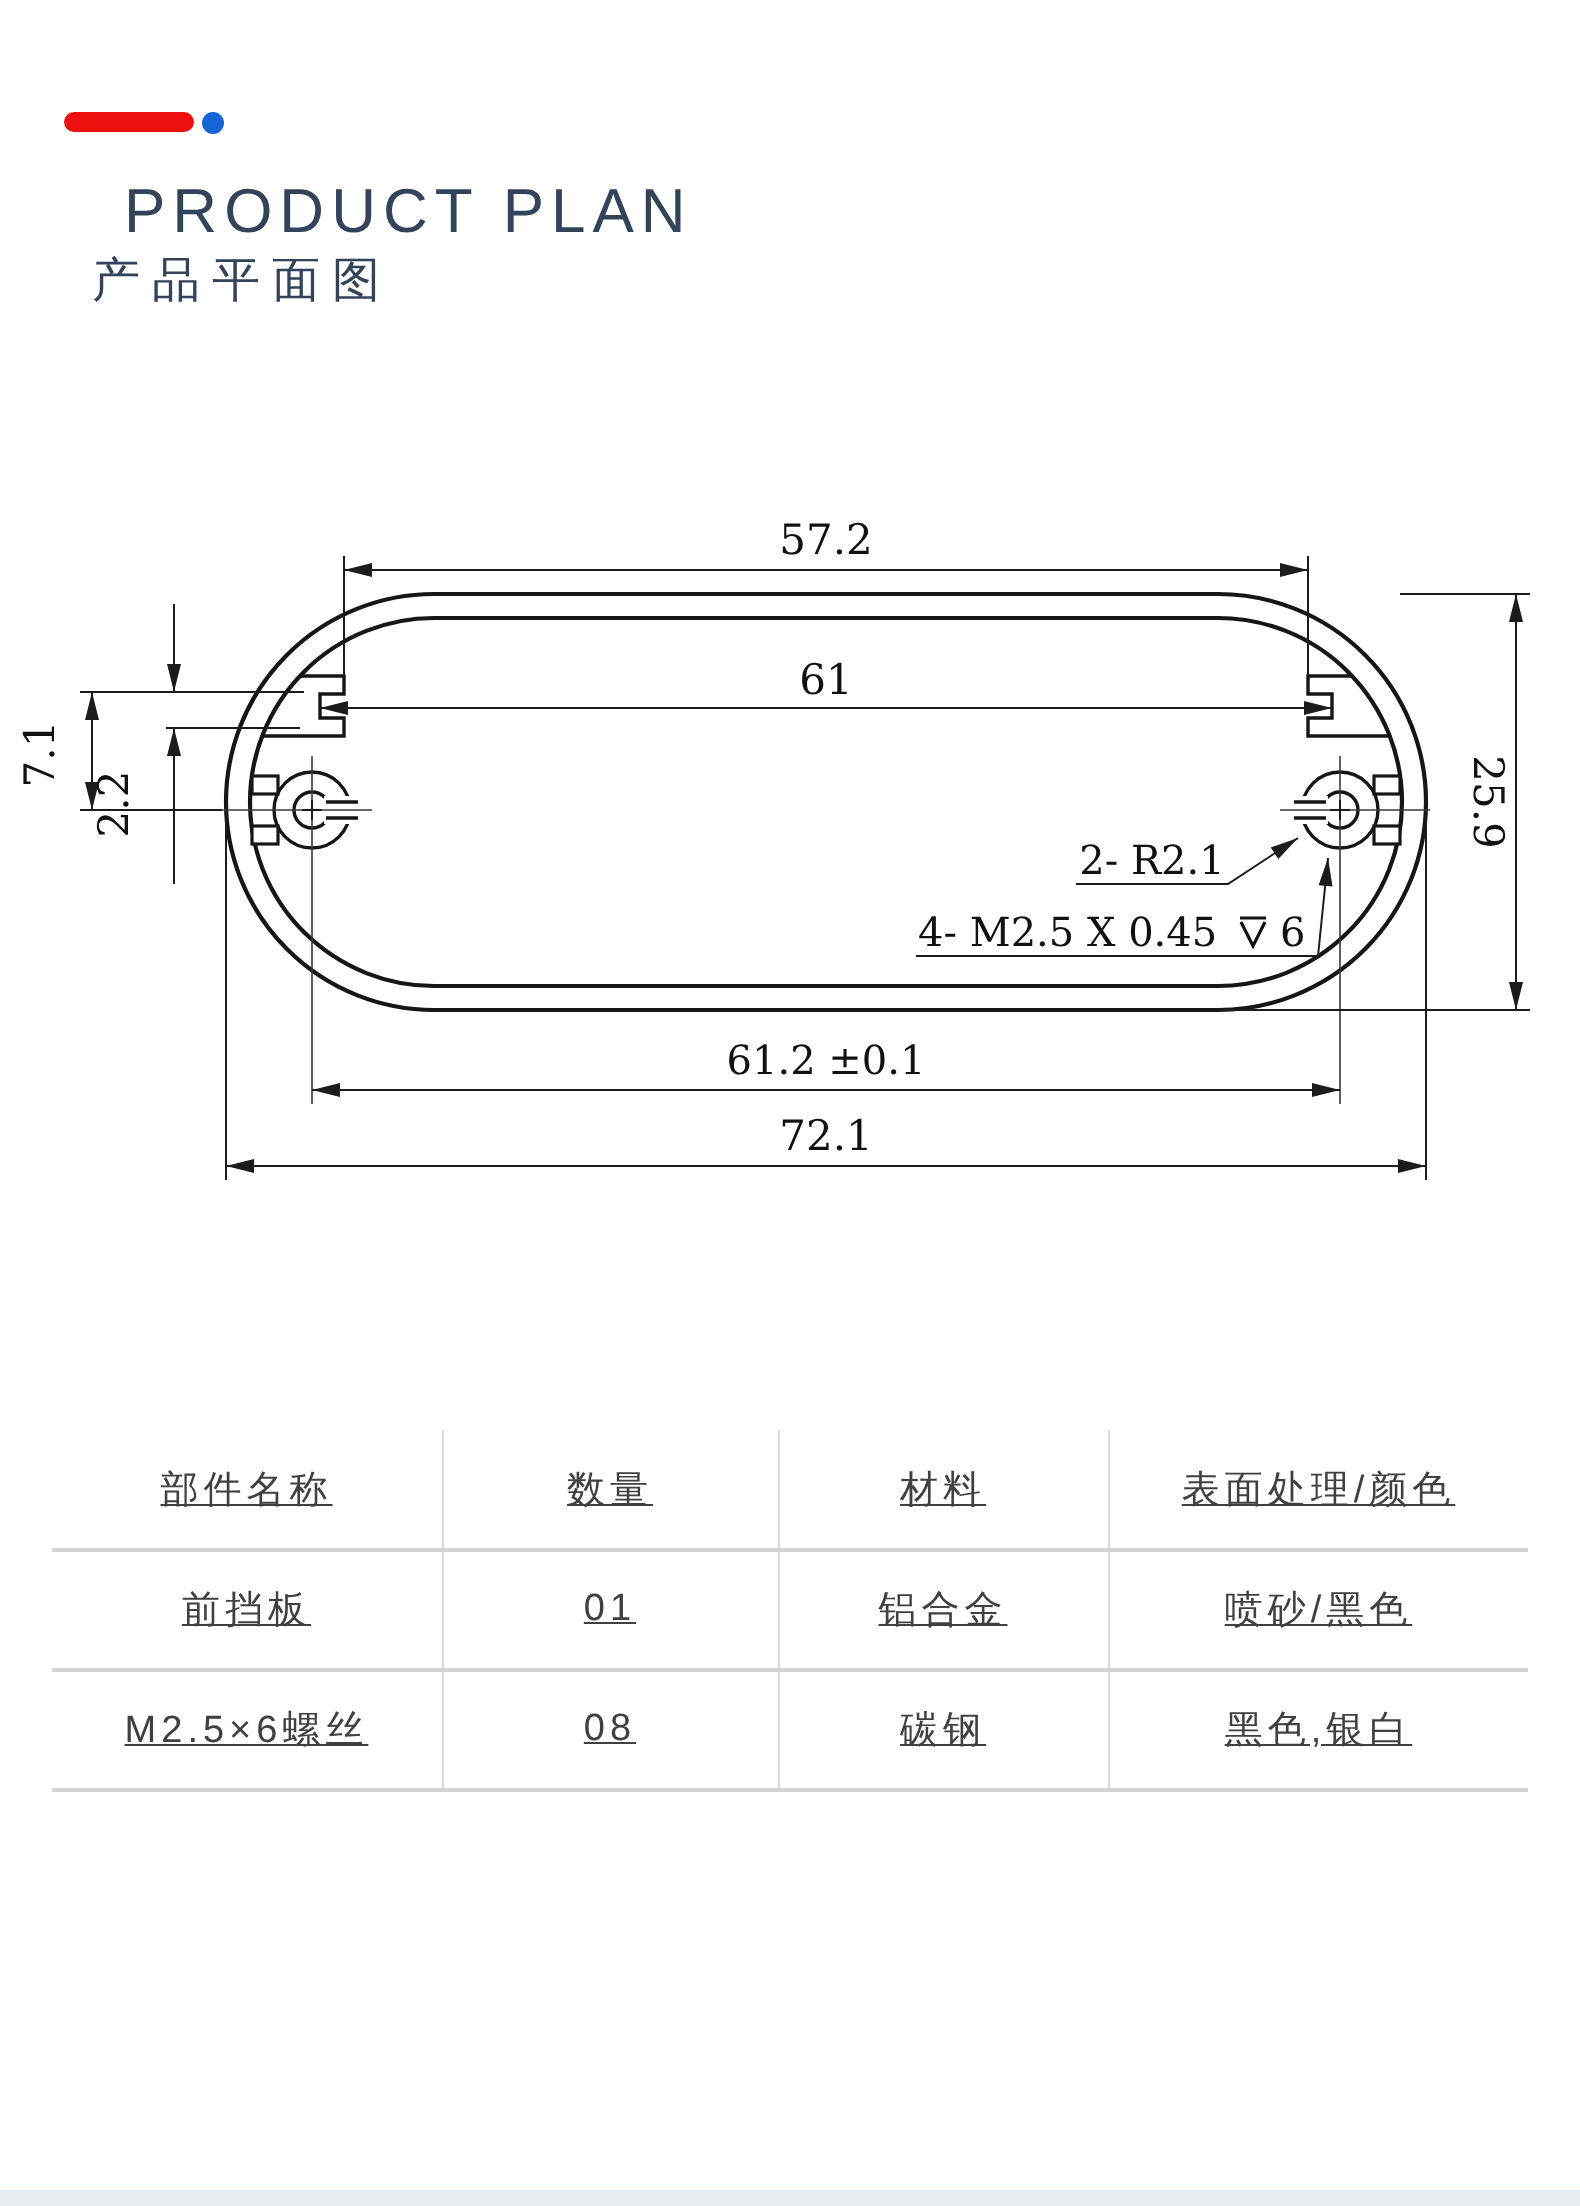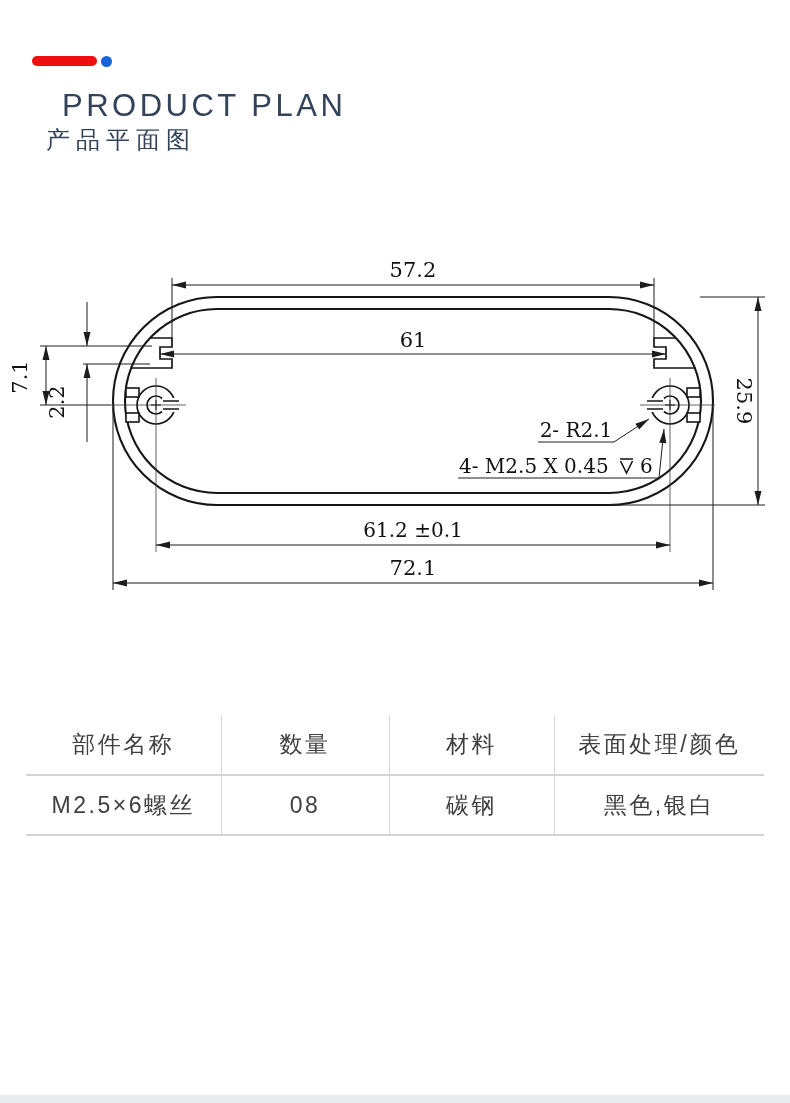--- a/index.html
+++ b/index.html
@@ -21,21 +21,21 @@
   .d{fill:none;stroke:#1c1c1c;stroke-width:1;}
   .c{fill:none;stroke:#3a3a3a;stroke-width:0.8;}
   .ar{fill:#1c1c1c;stroke:none;}
   .erase{fill:#ffffff;stroke:none;}
   .notch{fill:#ffffff;stroke:#161616;stroke-width:1.6;}
   text.dim{font-family:"DejaVu Serif", serif;font-size:21px;fill:#111;}
   text.dim2{font-family:"DejaVu Serif", serif;font-size:20px;fill:#111;}
 
   
   table.parts{position:absolute;left:26px;top:715px;width:738px;border-collapse:collapse;
-              table-layout:fixed;color:#404040;font-size:23px;}
+              table-layout:fixed;color:#404040;font-size:19px;text-decoration:underline;}
   table.parts th, table.parts td{
       font-weight:400;text-align:center;vertical-align:middle;
       letter-spacing:2.5px;padding:0;
       border-right:1px solid #dadada;border-bottom:2px solid #d3d3d3;}
   table.parts th:last-child, table.parts td:last-child{border-right:none;}
   table.parts th{height:59px;}
   table.parts td{height:58px;}
   .col1{width:195px;} .col2{width:168px;} .col3{width:165px;} .col4{width:210px;}
 
   .footer-strip{position:absolute;left:0;top:1095px;width:790px;height:8px;}
@@ -156,20 +156,26 @@
     <thead>
       <tr>
         <th>部件名称</th>
         <th>数量</th>
         <th>材料</th>
         <th>表面处理/颜色</th>
       </tr>
     </thead>
     <tbody>
       <tr>
+        <td>前挡板</td>
+        <td>01</td>
+        <td>铝合金</td>
+        <td>喷砂/黑色</td>
+      </tr>
+      <tr>
         <td>M2.5×6螺丝</td>
         <td>08</td>
         <td>碳钢</td>
         <td>黑色,银白</td>
       </tr>
     </tbody>
   </table>
 
   <div class="footer-strip" style="background: rgb(231, 236, 241);"></div>
 </div>

